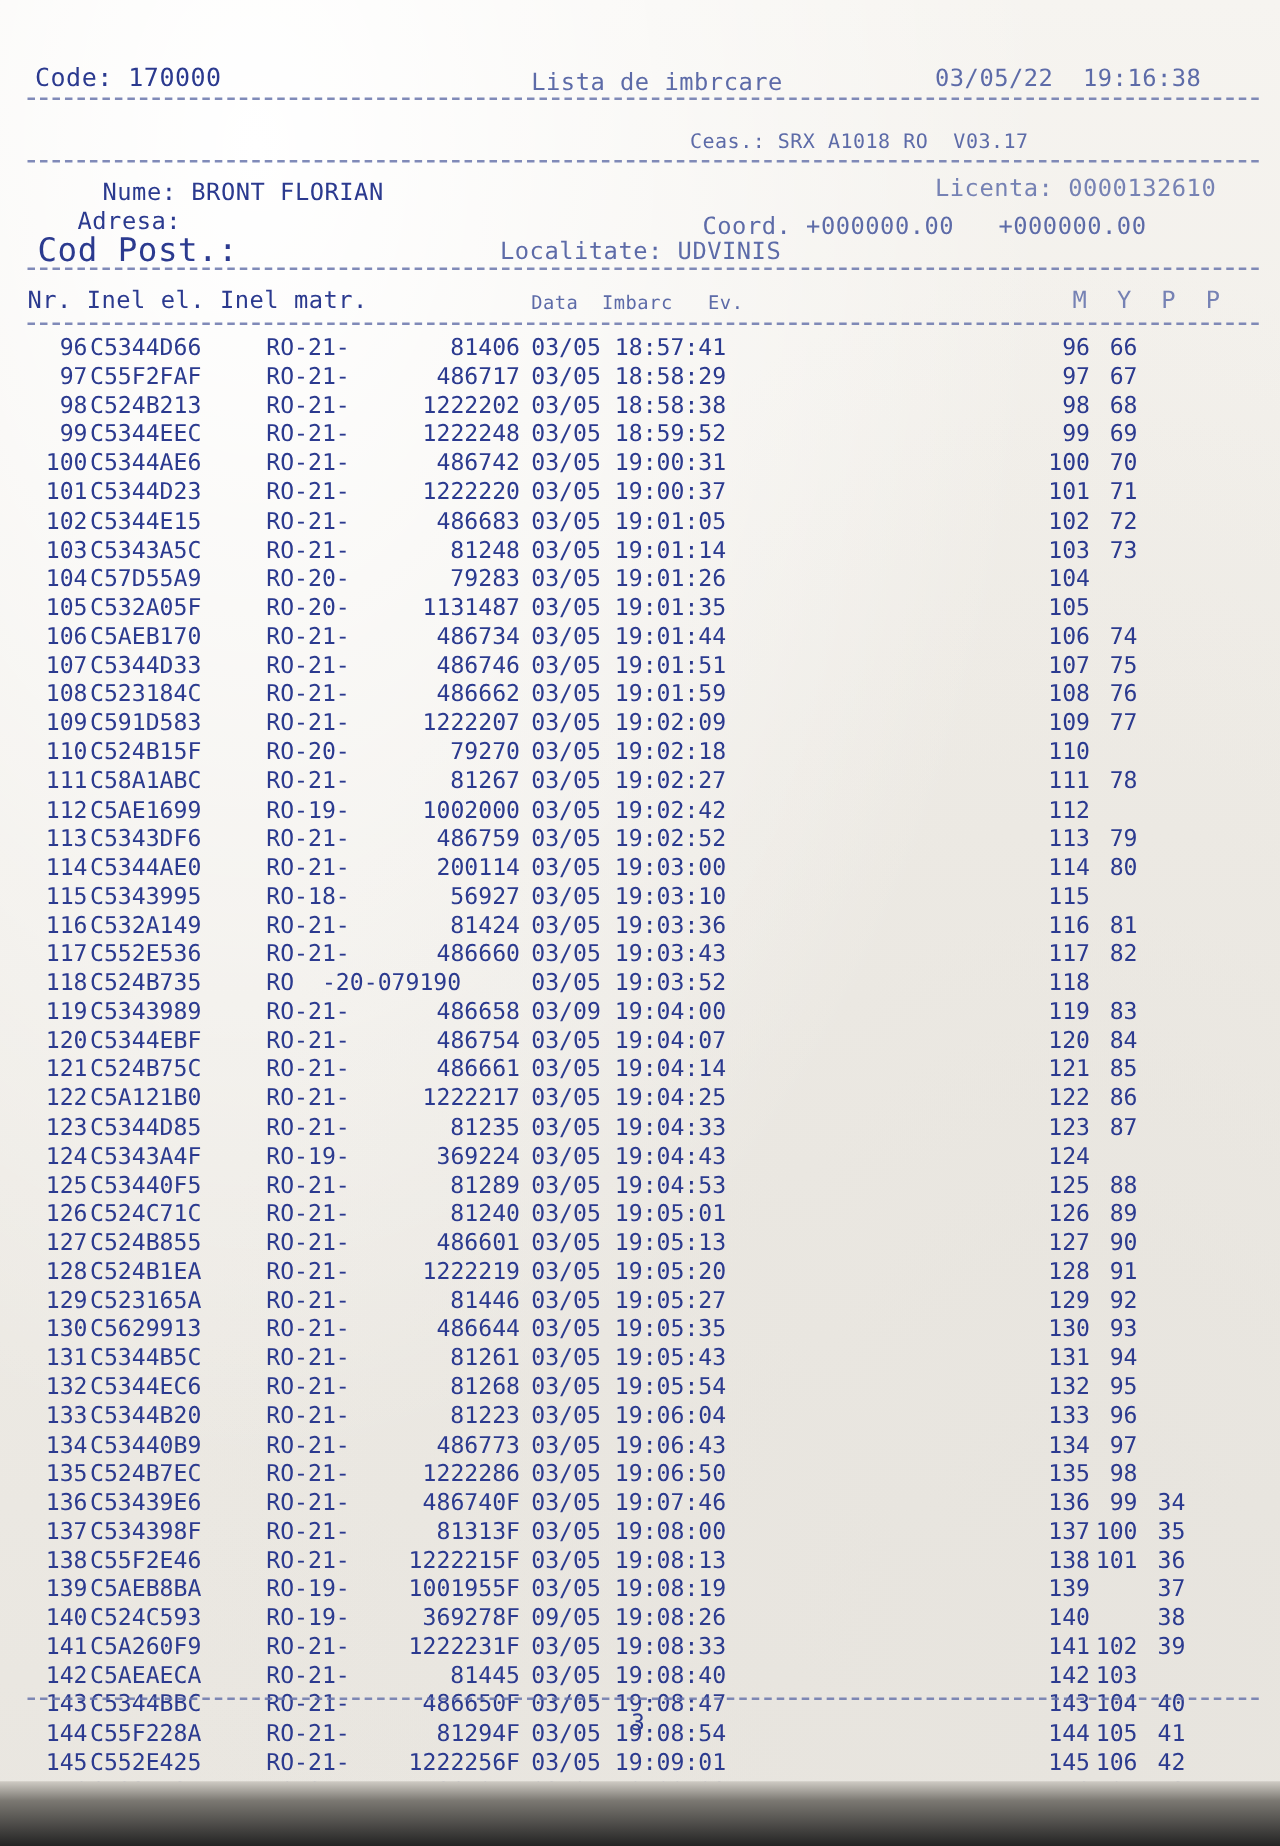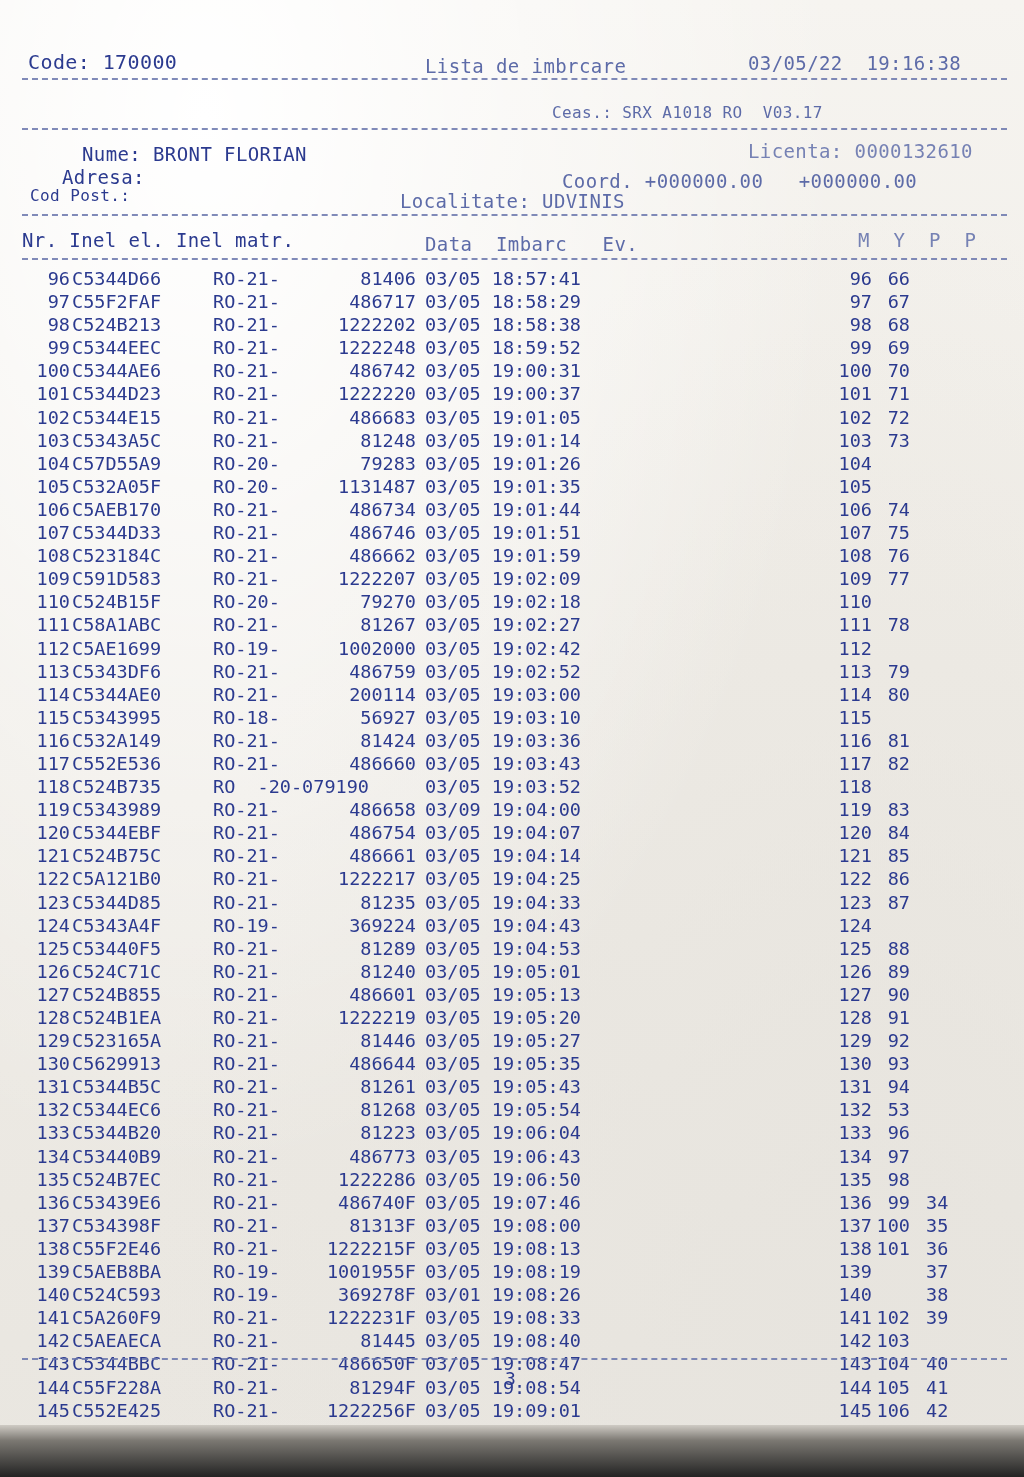--- a/index.html
+++ b/index.html
@@ -64,27 +64,27 @@
   }
 
   #clubmaster { left: 24px; top: 98px; font-size: 19px; }
   #ceas { left: 552px; top: 103px; font-size: 16px; }
   #dash2 { left: 22px; top: 128px; width: 985px; }
 
   #nume { left: 82px; top: 143px; font-size: 19px; }
   #licenta { left: 748px; top: 140px; font-size: 19px; }
   #adresa { left: 62px; top: 166px; font-size: 19px; }
   #coord { left: 562px; top: 170px; font-size: 19px; }
-  #codpost { left: 30px; top: 186px; font-size: 16px; }
+  #codpost { left: 30px; top: 186px; font-size: 26px; }
   #localitate { left: 400px; top: 190px; font-size: 19px; }
 
   #dash3 { left: 22px; top: 214px; width: 985px; }
 
   #col-head-left { left: 22px; top: 229px; font-size: 19px; }
-  #col-head-mid { left: 425px; top: 233px; font-size: 19px; }
+  #col-head-mid { left: 425px; top: 233px; font-size: 15px; }
   #col-head-right { left: 838px; top: 229px; font-size: 19px; padding-left: 20px; }
 
   #dash4 { left: 22px; top: 258px; width: 985px; }
 
   
   #rows {
     position: absolute;
     left: 0;
     top: 268px;
     width: 892px;
@@ -171,29 +171,29 @@
         <div class="row"><span class="c-nr">122</span><span class="c-inelel">C5A121B0</span><span class="c-matr">RO-21-</span><span class="c-matrnum">1222217</span><span class="c-data">03/05 19:04:25</span><span class="c-m">122</span><span class="c-y">86</span><span class="c-p"></span></div>
         <div class="row"><span class="c-nr">123</span><span class="c-inelel">C5344D85</span><span class="c-matr">RO-21-</span><span class="c-matrnum">81235</span><span class="c-data">03/05 19:04:33</span><span class="c-m">123</span><span class="c-y">87</span><span class="c-p"></span></div>
         <div class="row"><span class="c-nr">124</span><span class="c-inelel">C5343A4F</span><span class="c-matr">RO-19-</span><span class="c-matrnum">369224</span><span class="c-data">03/05 19:04:43</span><span class="c-m">124</span><span class="c-y"></span><span class="c-p"></span></div>
         <div class="row"><span class="c-nr">125</span><span class="c-inelel">C53440F5</span><span class="c-matr">RO-21-</span><span class="c-matrnum">81289</span><span class="c-data">03/05 19:04:53</span><span class="c-m">125</span><span class="c-y">88</span><span class="c-p"></span></div>
         <div class="row"><span class="c-nr">126</span><span class="c-inelel">C524C71C</span><span class="c-matr">RO-21-</span><span class="c-matrnum">81240</span><span class="c-data">03/05 19:05:01</span><span class="c-m">126</span><span class="c-y">89</span><span class="c-p"></span></div>
         <div class="row"><span class="c-nr">127</span><span class="c-inelel">C524B855</span><span class="c-matr">RO-21-</span><span class="c-matrnum">486601</span><span class="c-data">03/05 19:05:13</span><span class="c-m">127</span><span class="c-y">90</span><span class="c-p"></span></div>
         <div class="row"><span class="c-nr">128</span><span class="c-inelel">C524B1EA</span><span class="c-matr">RO-21-</span><span class="c-matrnum">1222219</span><span class="c-data">03/05 19:05:20</span><span class="c-m">128</span><span class="c-y">91</span><span class="c-p"></span></div>
         <div class="row"><span class="c-nr">129</span><span class="c-inelel">C523165A</span><span class="c-matr">RO-21-</span><span class="c-matrnum">81446</span><span class="c-data">03/05 19:05:27</span><span class="c-m">129</span><span class="c-y">92</span><span class="c-p"></span></div>
         <div class="row"><span class="c-nr">130</span><span class="c-inelel">C5629913</span><span class="c-matr">RO-21-</span><span class="c-matrnum">486644</span><span class="c-data">03/05 19:05:35</span><span class="c-m">130</span><span class="c-y">93</span><span class="c-p"></span></div>
         <div class="row"><span class="c-nr">131</span><span class="c-inelel">C5344B5C</span><span class="c-matr">RO-21-</span><span class="c-matrnum">81261</span><span class="c-data">03/05 19:05:43</span><span class="c-m">131</span><span class="c-y">94</span><span class="c-p"></span></div>
-        <div class="row"><span class="c-nr">132</span><span class="c-inelel">C5344EC6</span><span class="c-matr">RO-21-</span><span class="c-matrnum">81268</span><span class="c-data">03/05 19:05:54</span><span class="c-m">132</span><span class="c-y">53</span><span class="c-p"></span></div>
+        <div class="row"><span class="c-nr">132</span><span class="c-inelel">C5344EC6</span><span class="c-matr">RO-21-</span><span class="c-matrnum">81268</span><span class="c-data">03/05 19:05:54</span><span class="c-m">132</span><span class="c-y">95</span><span class="c-p"></span></div>
         <div class="row"><span class="c-nr">133</span><span class="c-inelel">C5344B20</span><span class="c-matr">RO-21-</span><span class="c-matrnum">81223</span><span class="c-data">03/05 19:06:04</span><span class="c-m">133</span><span class="c-y">96</span><span class="c-p"></span></div>
         <div class="row"><span class="c-nr">134</span><span class="c-inelel">C53440B9</span><span class="c-matr">RO-21-</span><span class="c-matrnum">486773</span><span class="c-data">03/05 19:06:43</span><span class="c-m">134</span><span class="c-y">97</span><span class="c-p"></span></div>
         <div class="row"><span class="c-nr">135</span><span class="c-inelel">C524B7EC</span><span class="c-matr">RO-21-</span><span class="c-matrnum">1222286</span><span class="c-data">03/05 19:06:50</span><span class="c-m">135</span><span class="c-y">98</span><span class="c-p"></span></div>
         <div class="row"><span class="c-nr">136</span><span class="c-inelel">C53439E6</span><span class="c-matr">RO-21-</span><span class="c-matrnum">486740F</span><span class="c-data">03/05 19:07:46</span><span class="c-m">136</span><span class="c-y">99</span><span class="c-p">34</span></div>
         <div class="row"><span class="c-nr">137</span><span class="c-inelel">C534398F</span><span class="c-matr">RO-21-</span><span class="c-matrnum">81313F</span><span class="c-data">03/05 19:08:00</span><span class="c-m">137</span><span class="c-y">100</span><span class="c-p">35</span></div>
         <div class="row"><span class="c-nr">138</span><span class="c-inelel">C55F2E46</span><span class="c-matr">RO-21-</span><span class="c-matrnum">1222215F</span><span class="c-data">03/05 19:08:13</span><span class="c-m">138</span><span class="c-y">101</span><span class="c-p">36</span></div>
         <div class="row"><span class="c-nr">139</span><span class="c-inelel">C5AEB8BA</span><span class="c-matr">RO-19-</span><span class="c-matrnum">1001955F</span><span class="c-data">03/05 19:08:19</span><span class="c-m">139</span><span class="c-y"></span><span class="c-p">37</span></div>
-        <div class="row"><span class="c-nr">140</span><span class="c-inelel">C524C593</span><span class="c-matr">RO-19-</span><span class="c-matrnum">369278F</span><span class="c-data">03/01 19:08:26</span><span class="c-m">140</span><span class="c-y"></span><span class="c-p">38</span></div>
+        <div class="row"><span class="c-nr">140</span><span class="c-inelel">C524C593</span><span class="c-matr">RO-19-</span><span class="c-matrnum">369278F</span><span class="c-data">09/05 19:08:26</span><span class="c-m">140</span><span class="c-y"></span><span class="c-p">38</span></div>
         <div class="row"><span class="c-nr">141</span><span class="c-inelel">C5A260F9</span><span class="c-matr">RO-21-</span><span class="c-matrnum">1222231F</span><span class="c-data">03/05 19:08:33</span><span class="c-m">141</span><span class="c-y">102</span><span class="c-p">39</span></div>
         <div class="row"><span class="c-nr">142</span><span class="c-inelel">C5AEAECA</span><span class="c-matr">RO-21-</span><span class="c-matrnum">81445</span><span class="c-data">03/05 19:08:40</span><span class="c-m">142</span><span class="c-y">103</span><span class="c-p"></span></div>
         <div class="row"><span class="c-nr">143</span><span class="c-inelel">C5344BBC</span><span class="c-matr">RO-21-</span><span class="c-matrnum">486650F</span><span class="c-data">03/05 19:08:47</span><span class="c-m">143</span><span class="c-y">104</span><span class="c-p">40</span></div>
         <div class="row"><span class="c-nr">144</span><span class="c-inelel">C55F228A</span><span class="c-matr">RO-21-</span><span class="c-matrnum">81294F</span><span class="c-data">03/05 19:08:54</span><span class="c-m">144</span><span class="c-y">105</span><span class="c-p">41</span></div>
         <div class="row"><span class="c-nr">145</span><span class="c-inelel">C552E425</span><span class="c-matr">RO-21-</span><span class="c-matrnum">1222256F</span><span class="c-data">03/05 19:09:01</span><span class="c-m">145</span><span class="c-y">106</span><span class="c-p">42</span></div>
         <div class="row"><span class="c-nr">146</span><span class="c-inelel">C523173A</span><span class="c-matr">RO-21-</span><span class="c-matrnum">486707F</span><span class="c-data">03/05 19:09:08</span><span class="c-m">146</span><span class="c-y">107</span><span class="c-p">43</span></div>
       </div>
 
     <div class="dashed-rule" id="dash5"></div>
     <div class="print" id="page-number">3</div>

